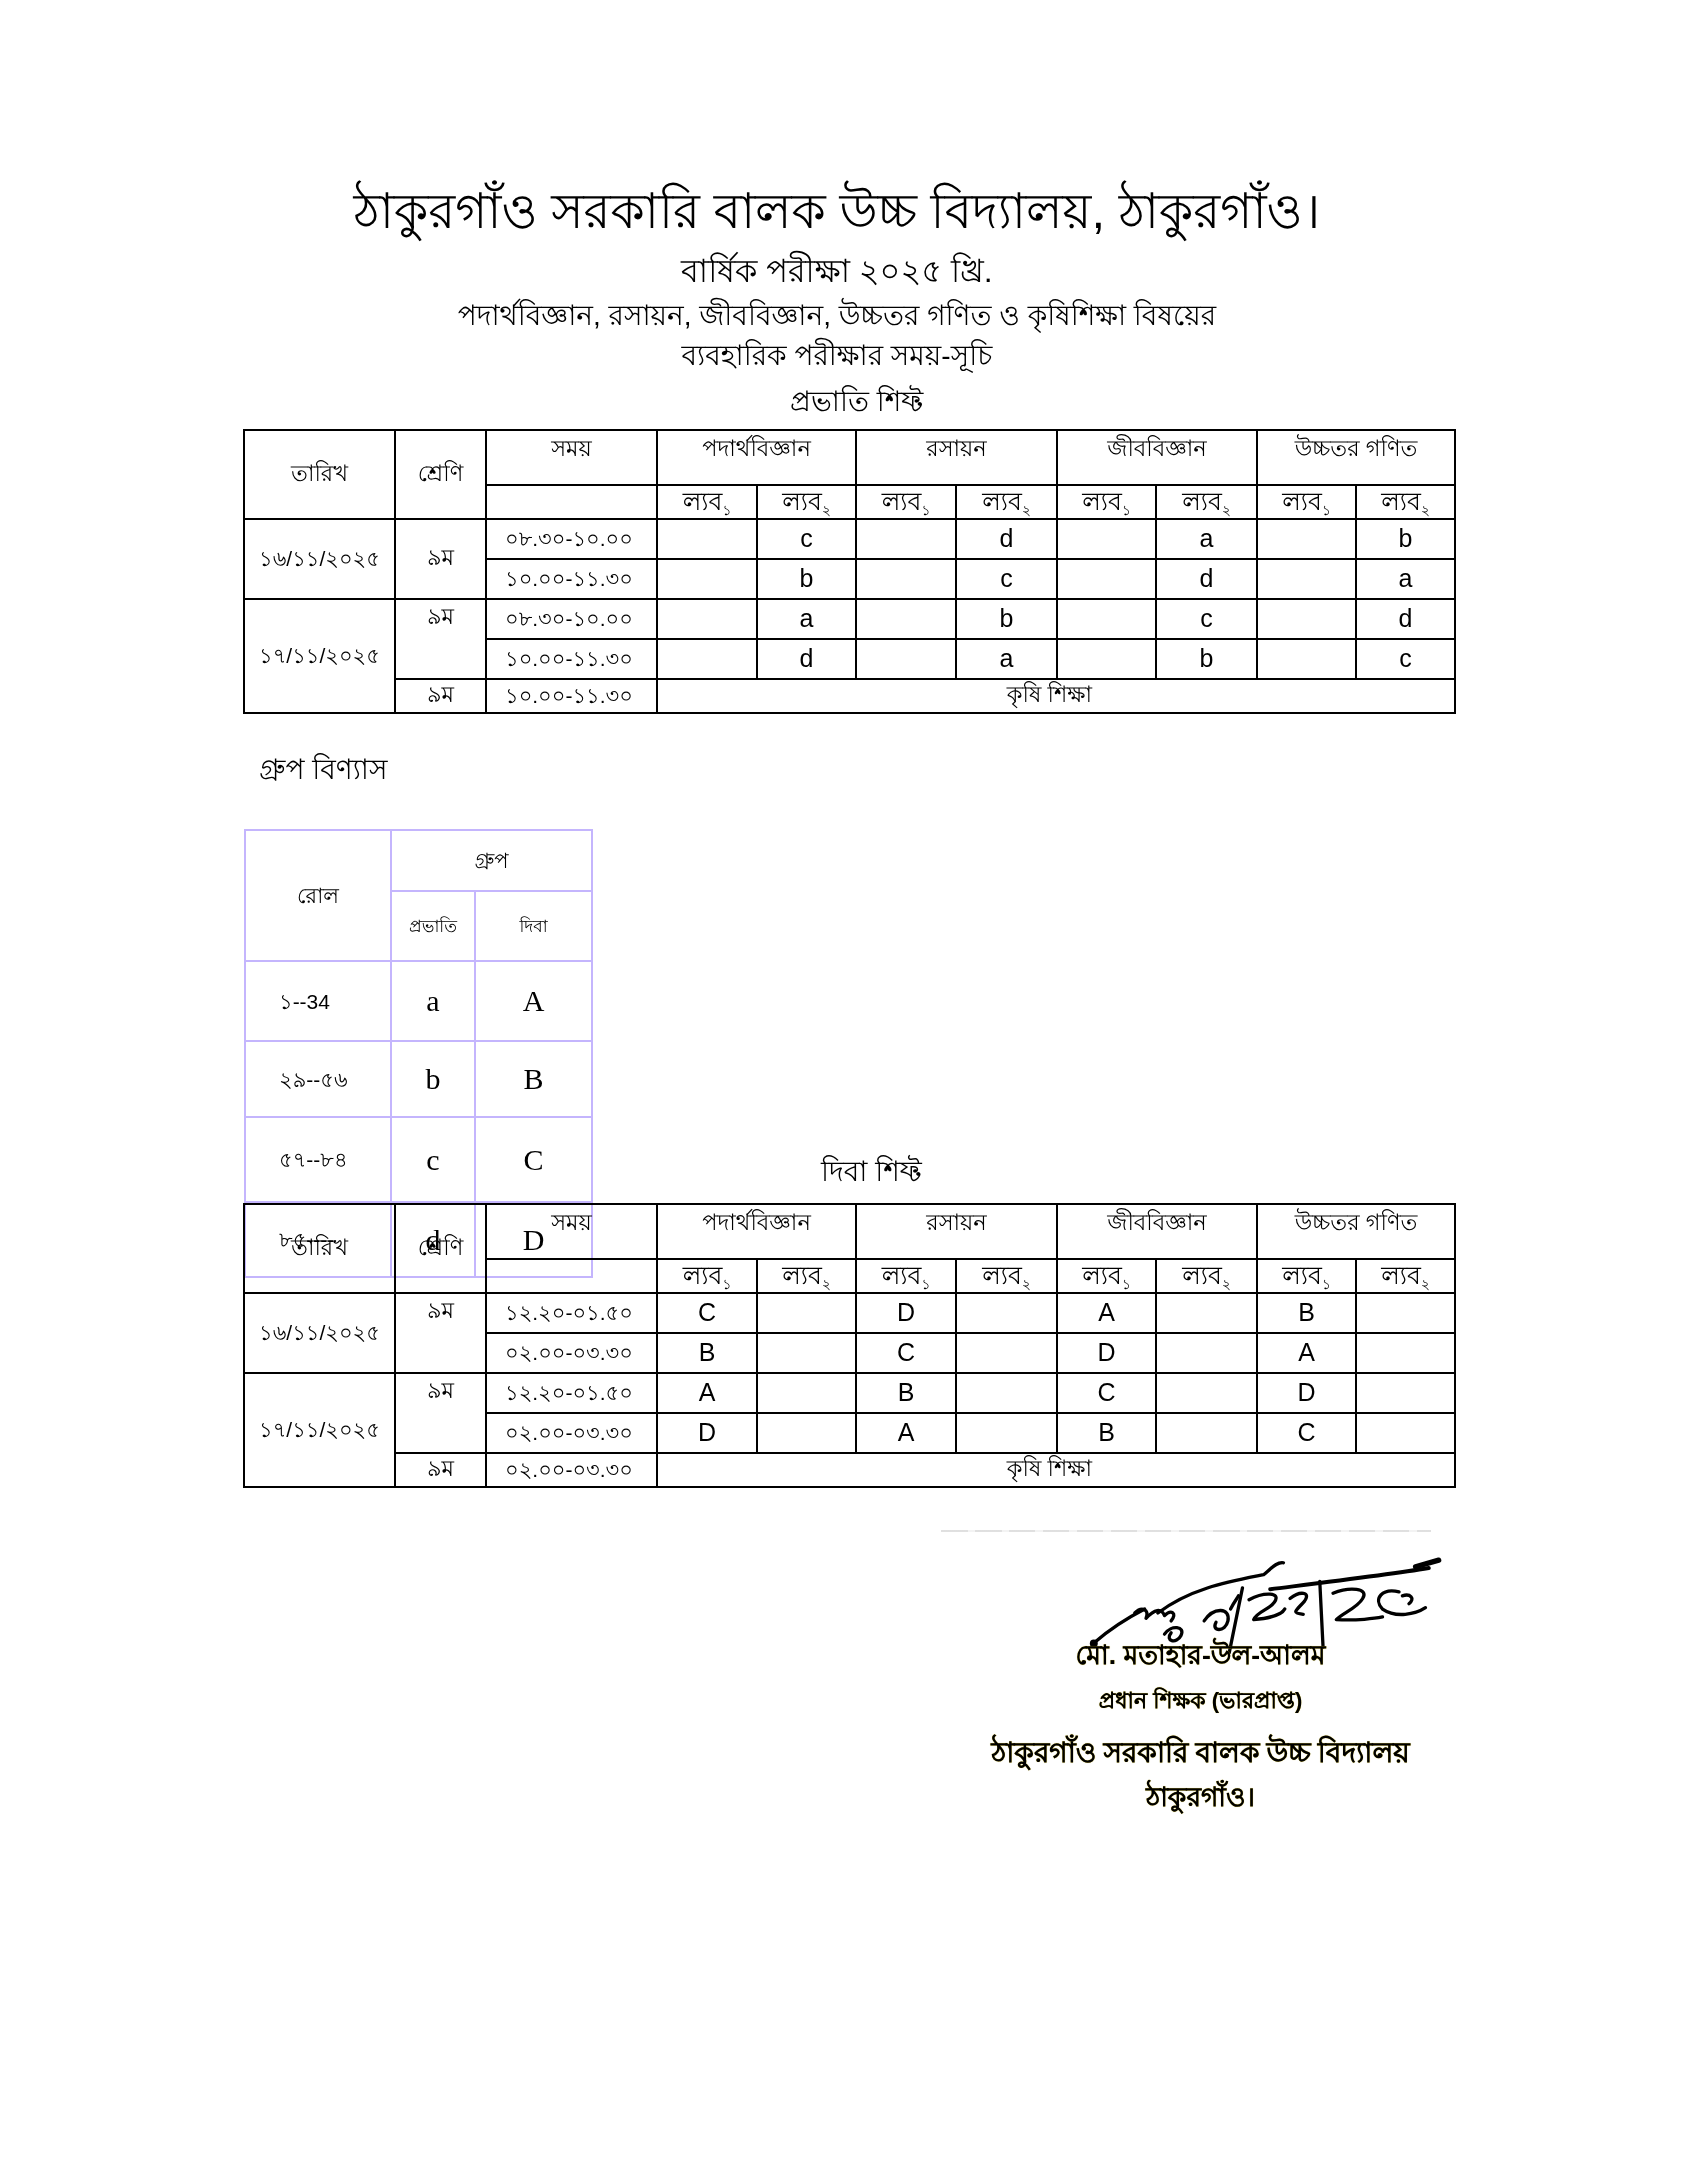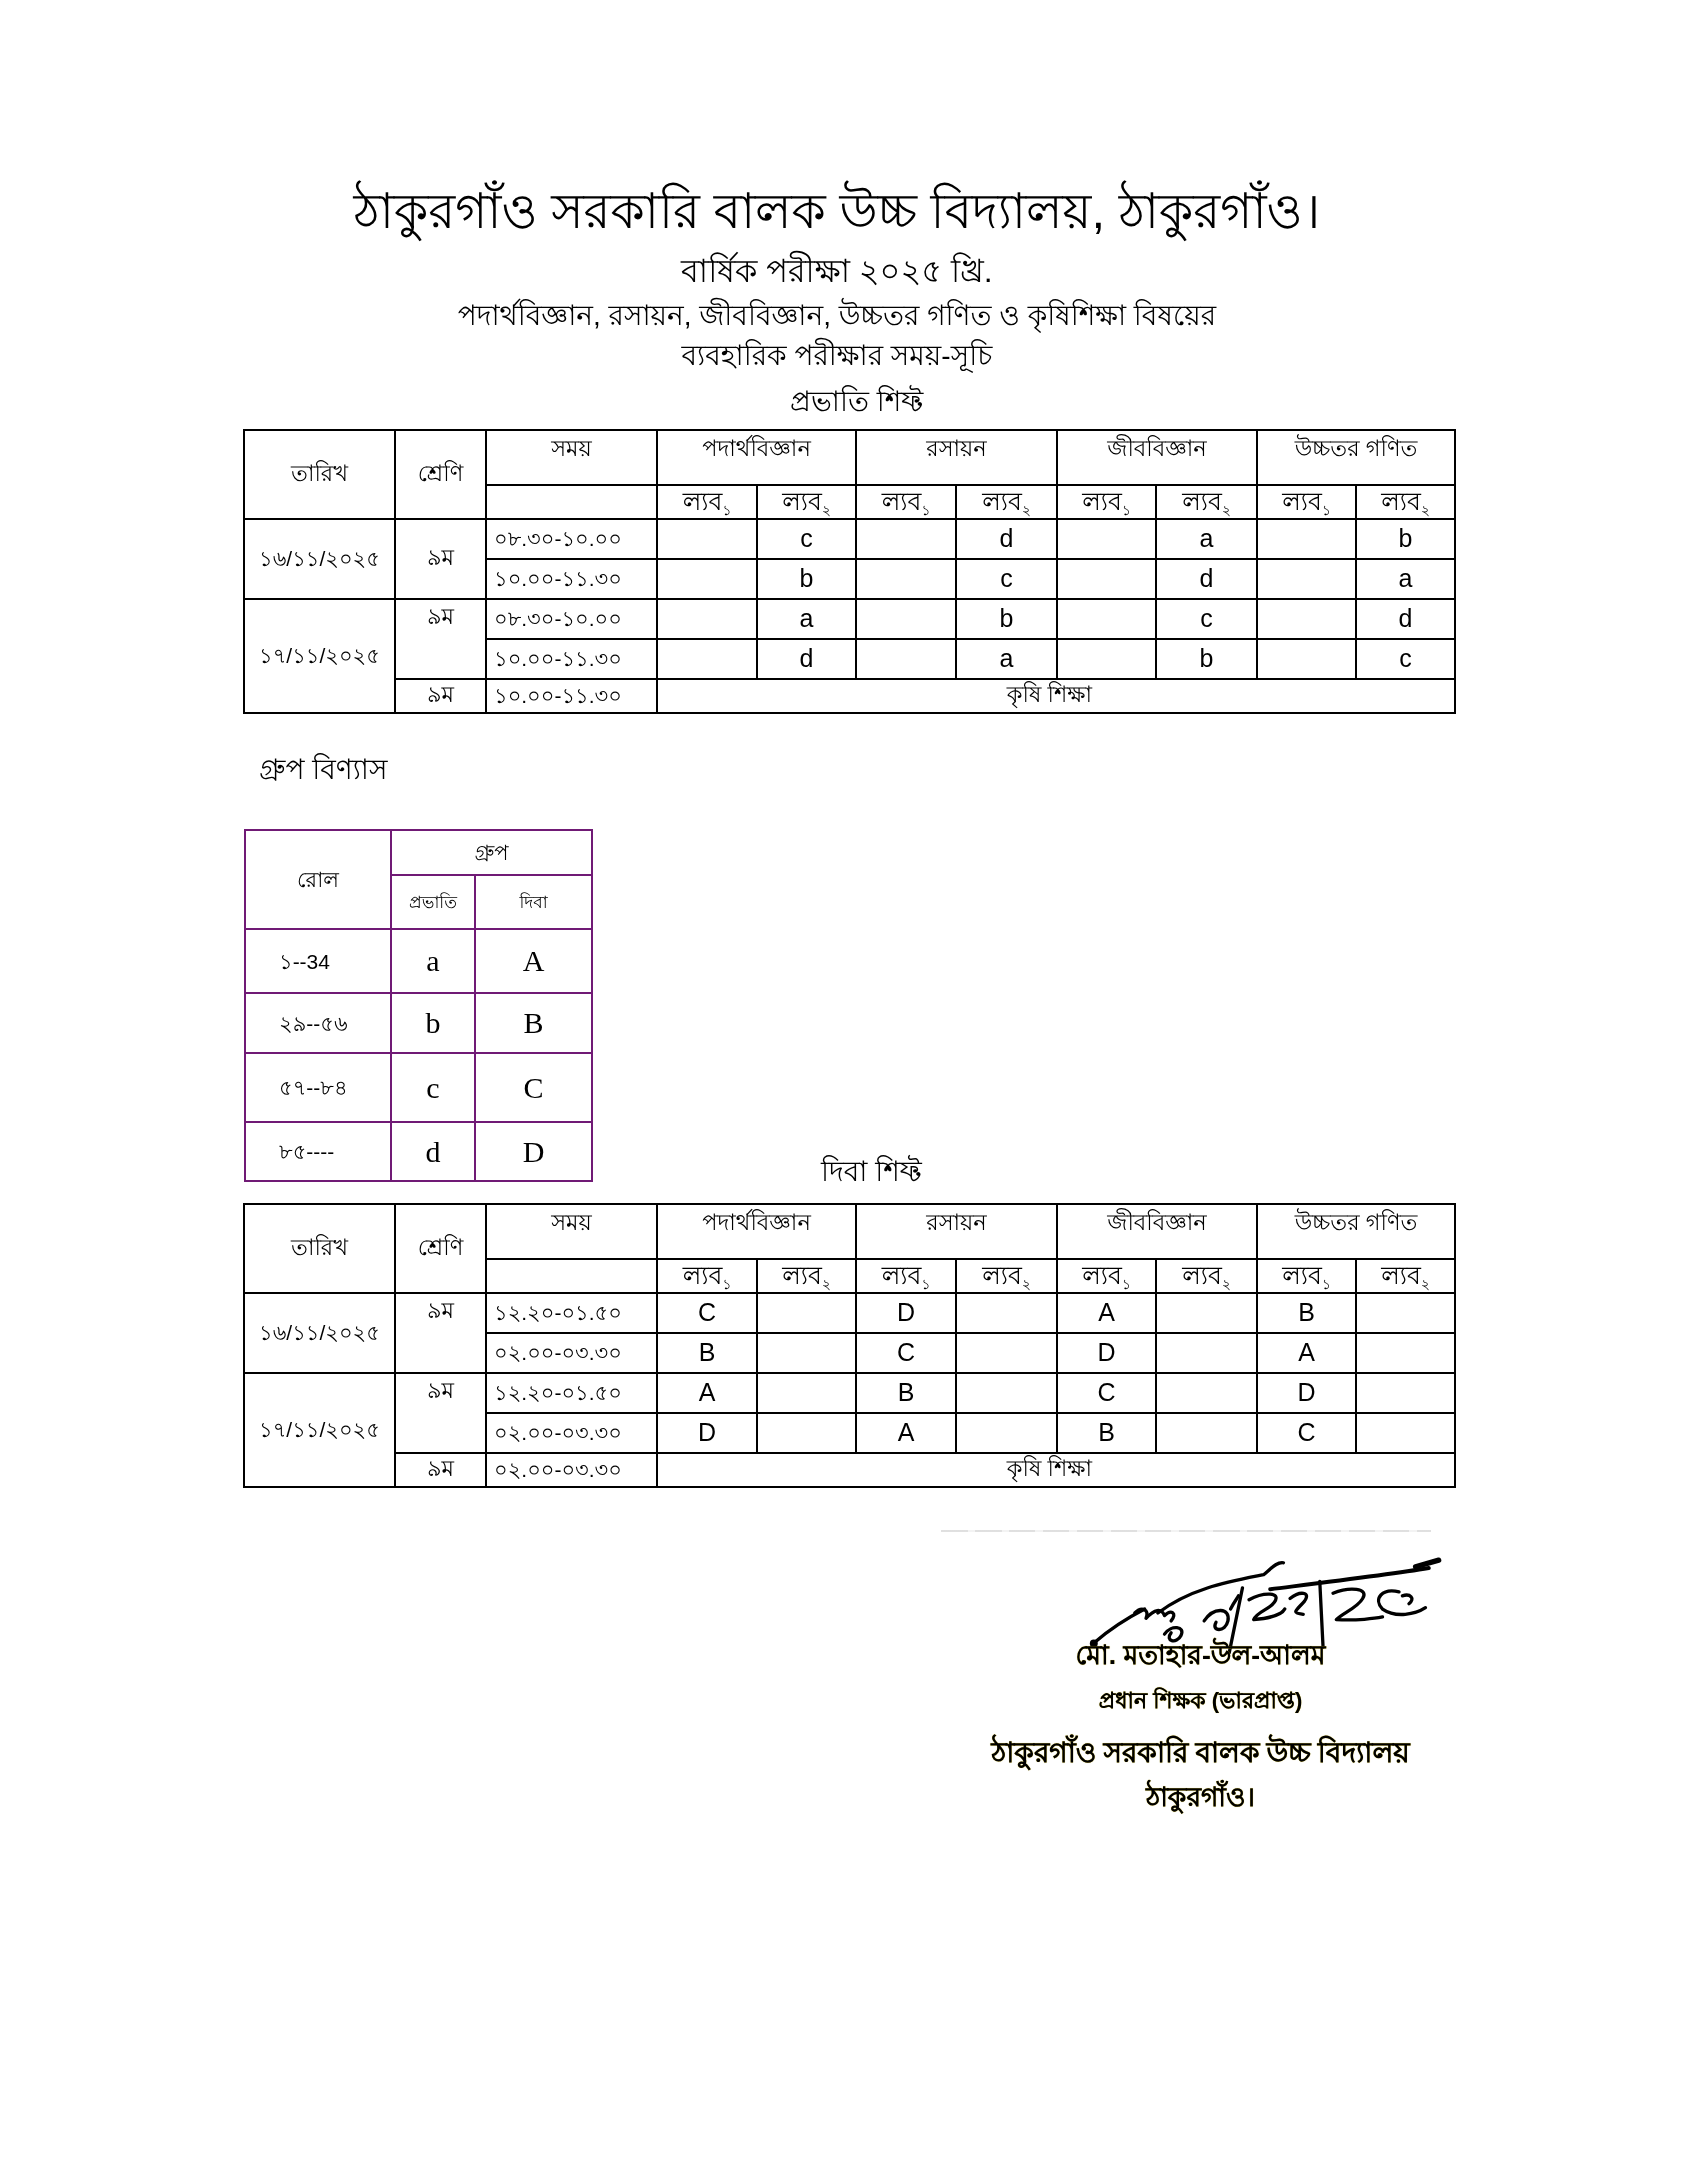--- a/index.html
+++ b/index.html
@@ -16,31 +16,31 @@
 
   table.sched { position: absolute; border-collapse: collapse; table-layout: fixed; left: 243px; width: 1209px; }
   table.sched td { border: 2px solid #000; padding: 0; text-align: center; vertical-align: middle;
                    font-size: 22.5px; line-height: 1; overflow: hidden; white-space: nowrap; }
   table.sched .h1 td { height: 46px; vertical-align: top; padding-top: 6.6px; }
   table.sched .h1 td.tall { vertical-align: middle; padding-top: 0; }
   table.sched .h2 td { height: 32px; font-size: 25px; }
   table.sched .r td { height: 38px; }
   table.sched .r5 td { height: 32px; }
   table.sched td.letter { font-size: 25px; font-family: "Liberation Sans", sans-serif; }
-  table.sched td.time { font-size: 21px; text-align: left; padding-left: 7px; }
+  table.sched td.time { font-size: 21px; text-align: left; padding-left: 18px; }
   table.sched td.date { font-size: 21px; }
   table.sched td.cls-top { vertical-align: top; padding-top: 6.6px; }
   table.sched td.krishi { text-align: center; padding-right: 13.2px; }
   .sub { font-size: 0.55em; position: relative; top: 0.35em; }
   #morning-table { top: 429px; }
   #day-table { top: 1203px; }
 
   #group-heading { left: 259px; top: 756px; font-size: 28px; white-space: nowrap; line-height: 1; }
   table.grp { position: absolute; left: 244px; top: 829px; width: 347px; border-collapse: collapse; table-layout: fixed; }
-  table.grp td { border: 2px solid #701a75; text-align: center; vertical-align: middle; padding: 4px; line-height: 1; white-space: nowrap; }
+  table.grp td { border: 2px solid #c4b5fd; text-align: center; vertical-align: middle; padding: 12px; line-height: 1; white-space: nowrap; }
   table.grp .g1 td { height: 35px; font-size: 21px; }
   table.grp .g2 td { height: 44px; font-size: 17px; }
   table.grp td.roll { font-size: 21px; text-align: left; padding-left: 33px; }
   table.grp td.gl { font-family: "Liberation Serif", serif; font-size: 30px; }
   table.grp .gr1 td { height: 54px; }
   table.grp .gr2 td { height: 50px; }
   table.grp .gr3 td { height: 59px; }
   table.grp .gr4 td { height: 49px; }
 
   #scan-line { left: 941px; top: 1530px; width: 490px; height: 2px;

